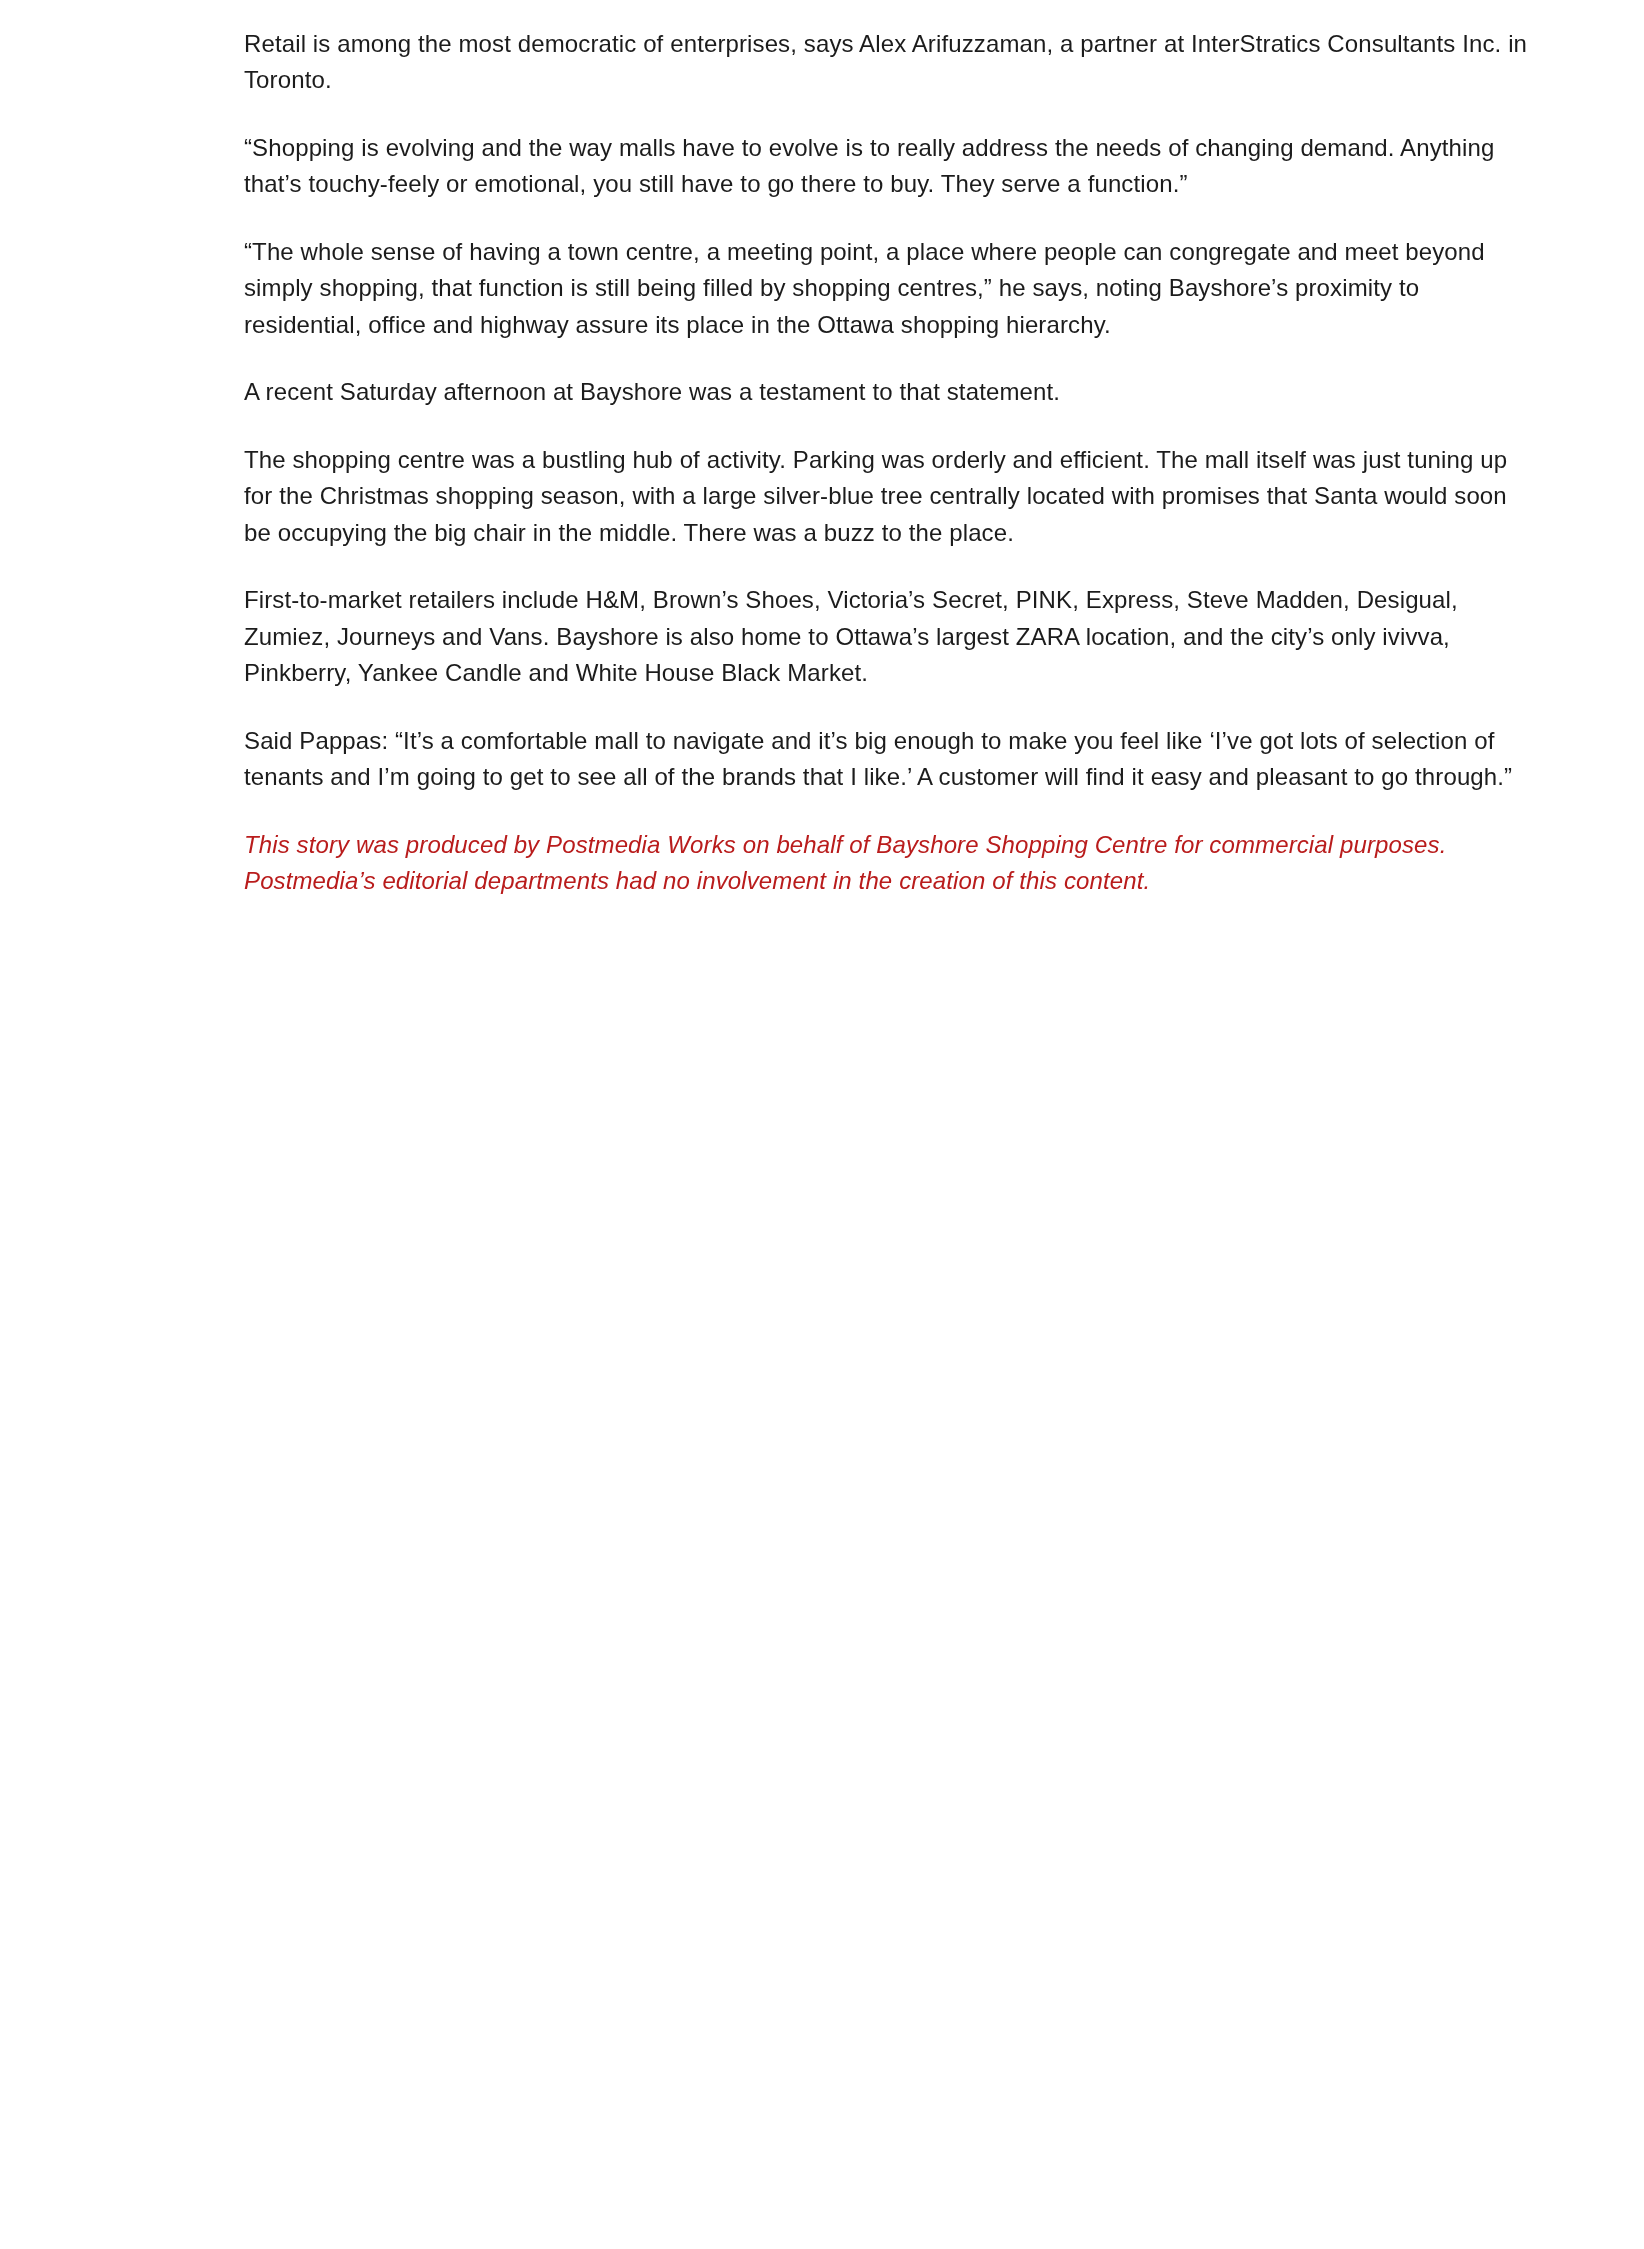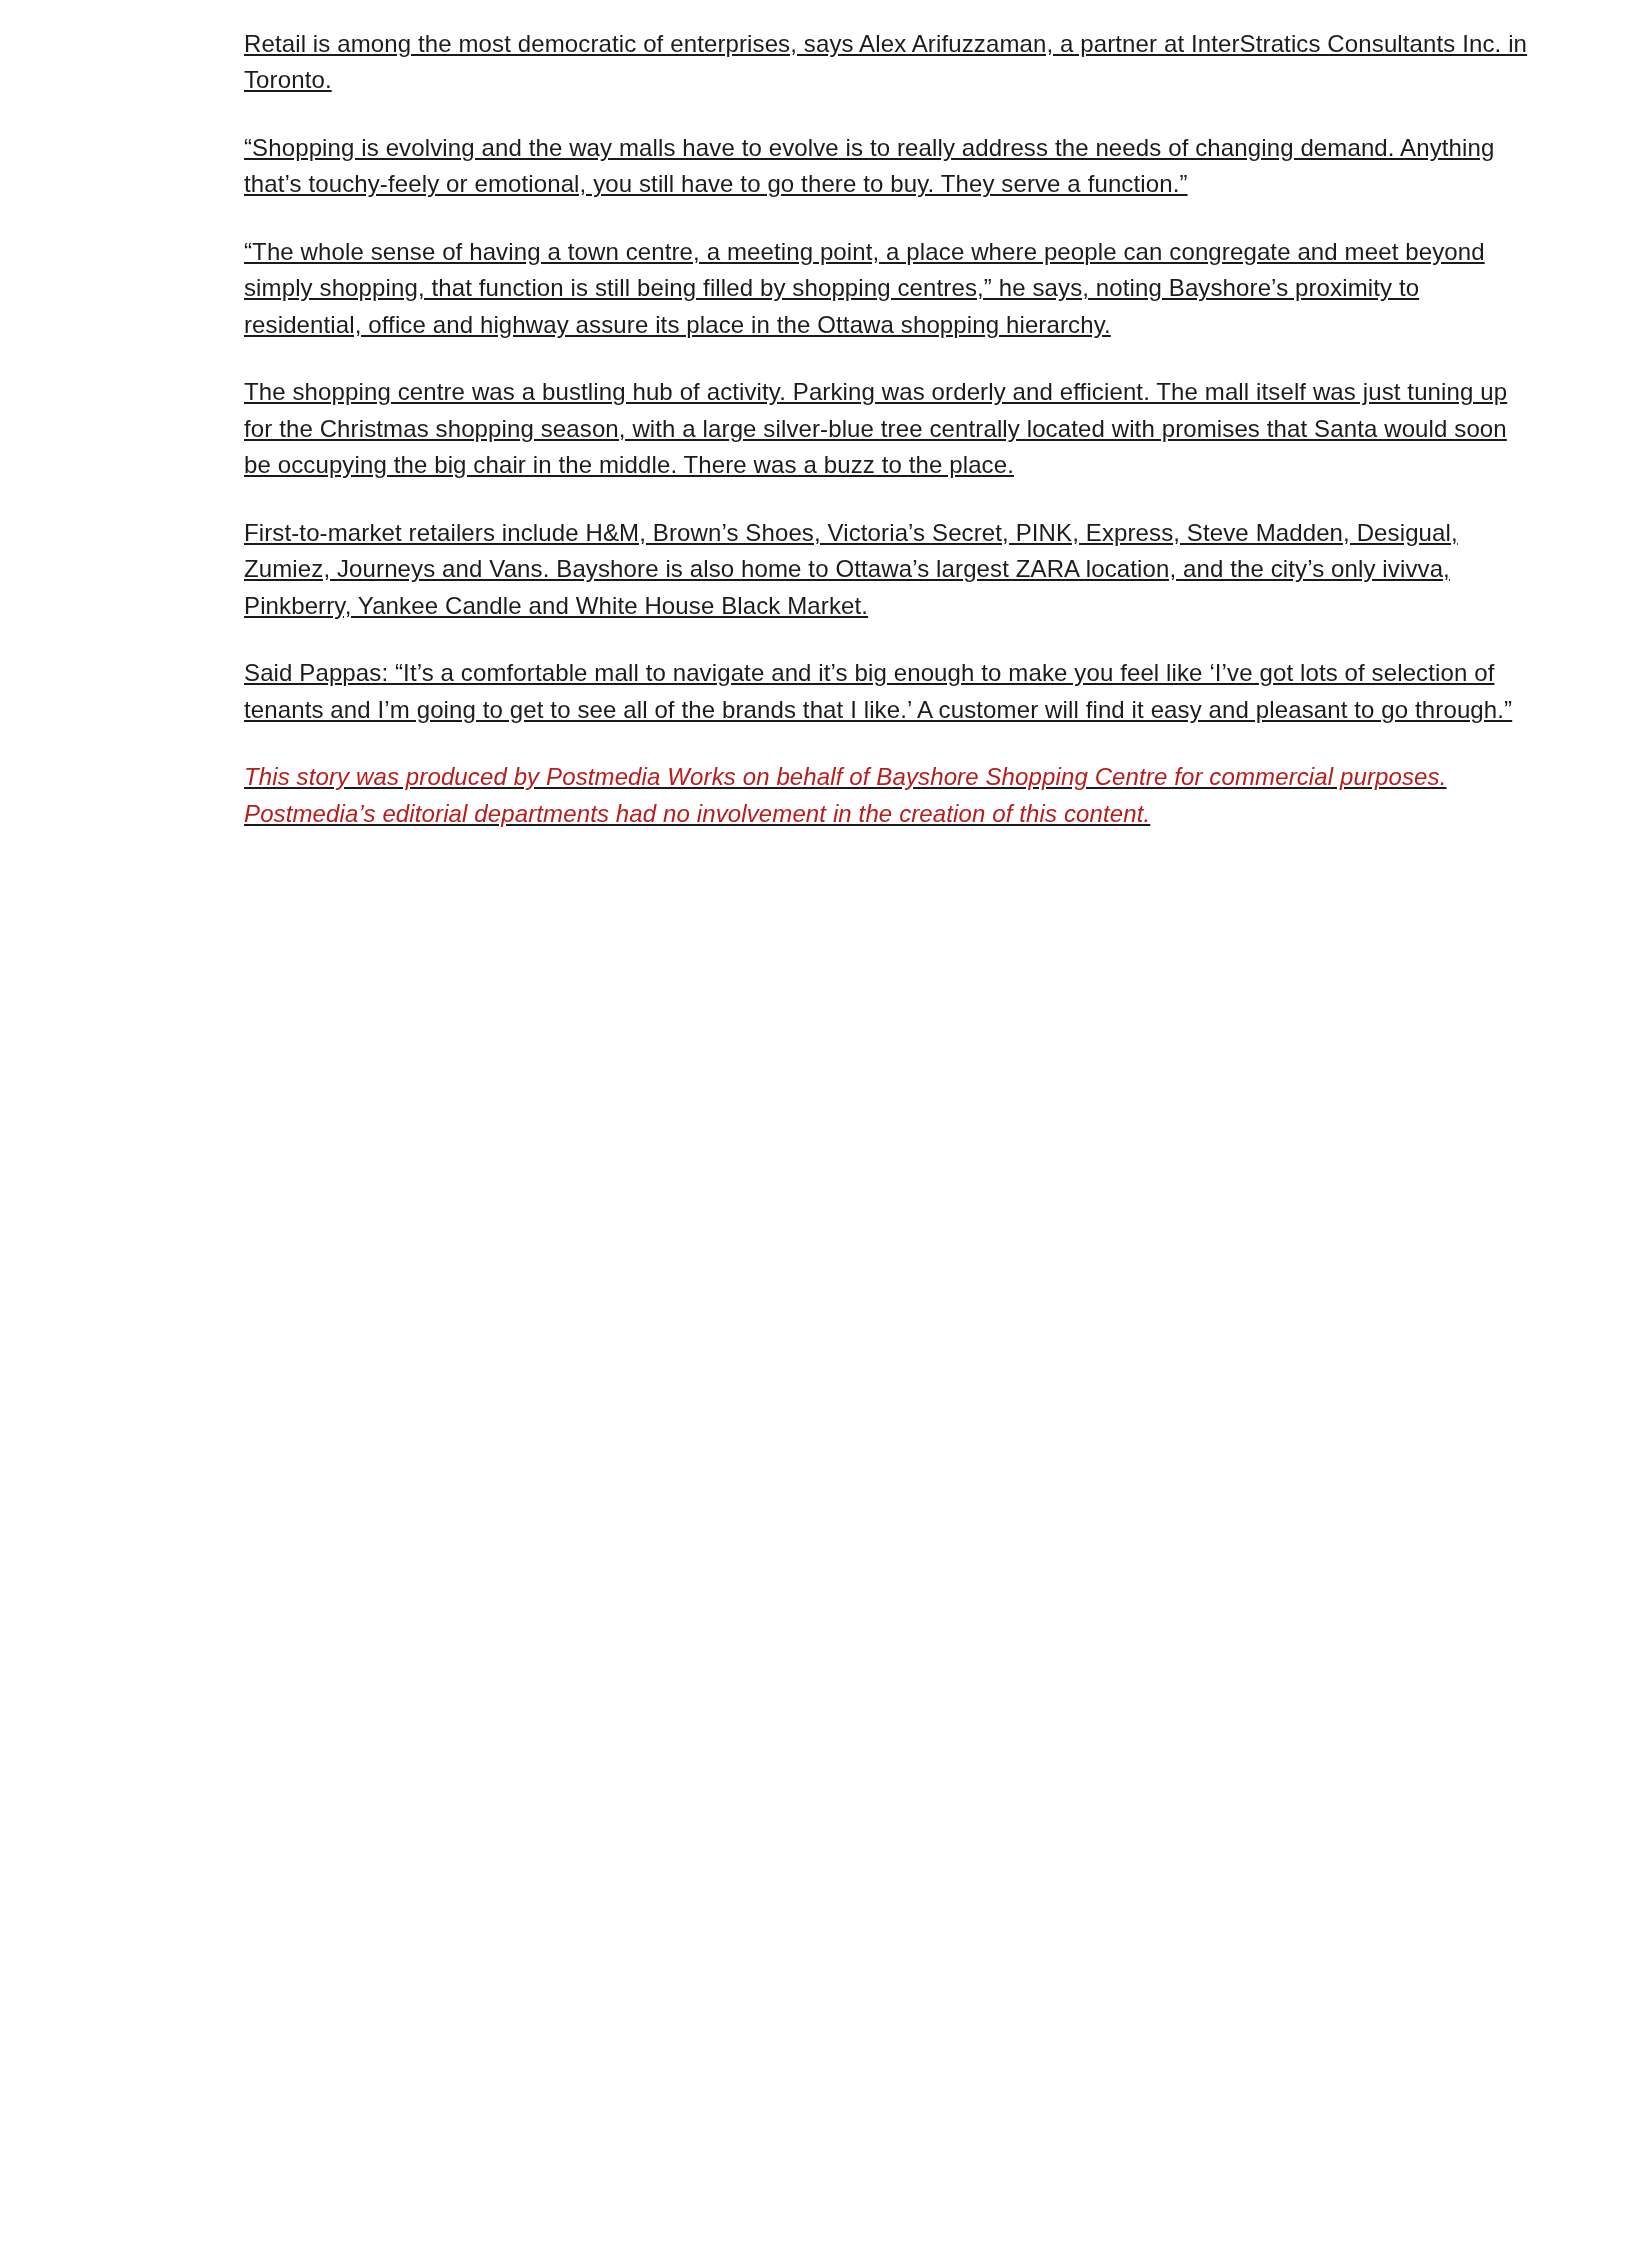--- a/index.html
+++ b/index.html
@@ -13,21 +13,20 @@
     font-family: "Liberation Sans", sans-serif;
     color: #1a1a1a;
     -webkit-font-smoothing: antialiased;
   }
   .page {
     width: 1644px;
     height: 2250px;
     box-sizing: border-box;
     padding: 26px 0 0 0;
     position: relative;
-    text-decoration: underline;
   }
   .article {
     width: 1289px;
     margin-left: 244px;
   }
   .para {
     font-size: 24px;
     line-height: 1.52;
     color: #1c1c1c;
     margin: 0 0 31px 0;
@@ -43,19 +42,20 @@
   }
 </style>
 </head>
 <body>
 
 <div class="page">
   <div class="article">
     <p class="para">Retail is among the most democratic of enterprises, says Alex Arifuzzaman, a partner at InterStratics Consultants Inc. in Toronto.</p>
     <p class="para">“Shopping is evolving and the way malls have to evolve is to really address the needs of changing demand. Anything that’s touchy-feely or emotional, you still have to go there to buy. They serve a function.”</p>
     <p class="para">“The whole sense of having a town centre, a meeting point, a place where people can congregate and meet beyond simply shopping, that function is still being filled by shopping centres,” he says, noting Bayshore’s proximity to residential, office and highway assure its place in the Ottawa shopping hierarchy.</p>
+    <p class="para">A recent Saturday afternoon at Bayshore was a testament to that statement.</p>
     <p class="para">The shopping centre was a bustling hub of activity. Parking was orderly and efficient. The mall itself was just tuning up for the Christmas shopping season, with a large silver-blue tree centrally located with promises that Santa would soon be occupying the big chair in the middle. There was a buzz to the place.</p>
     <p class="para">First-to-market retailers include H&amp;M, Brown’s Shoes, Victoria’s Secret, PINK, Express, Steve Madden, Desigual, Zumiez, Journeys and Vans. Bayshore is also home to Ottawa’s largest ZARA location, and the city’s only ivivva, Pinkberry, Yankee Candle and White House Black Market.</p>
     <p class="para">Said Pappas: “It’s a comfortable mall to navigate and it’s big enough to make you feel like ‘I’ve got lots of selection of tenants and I’m going to get to see all of the brands that I like.’ A customer will find it easy and pleasant to go through.”</p>
     <p class="para disclaimer">This story was produced by Postmedia Works on behalf of Bayshore Shopping Centre for commercial purposes. Postmedia’s editorial departments had no involvement in the creation of this content.</p>
   </div>
 </div>
 
 
 </body></html>

